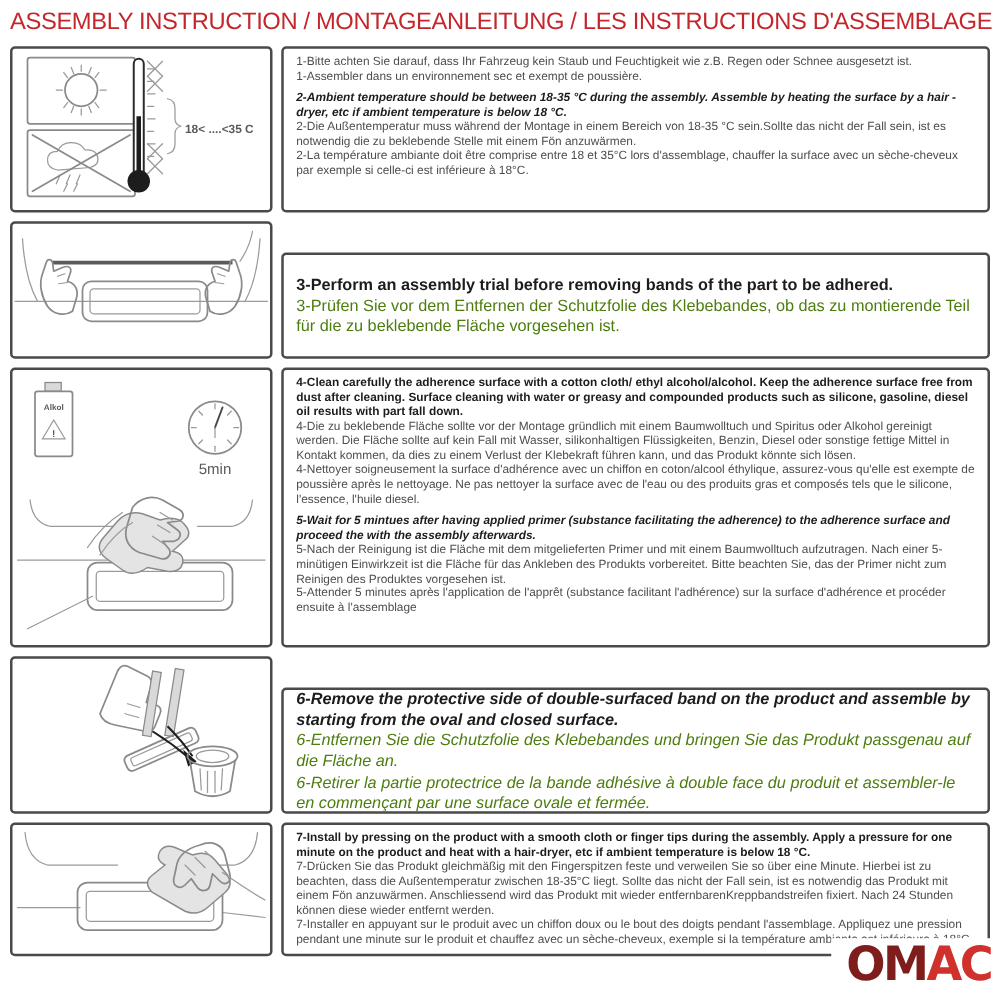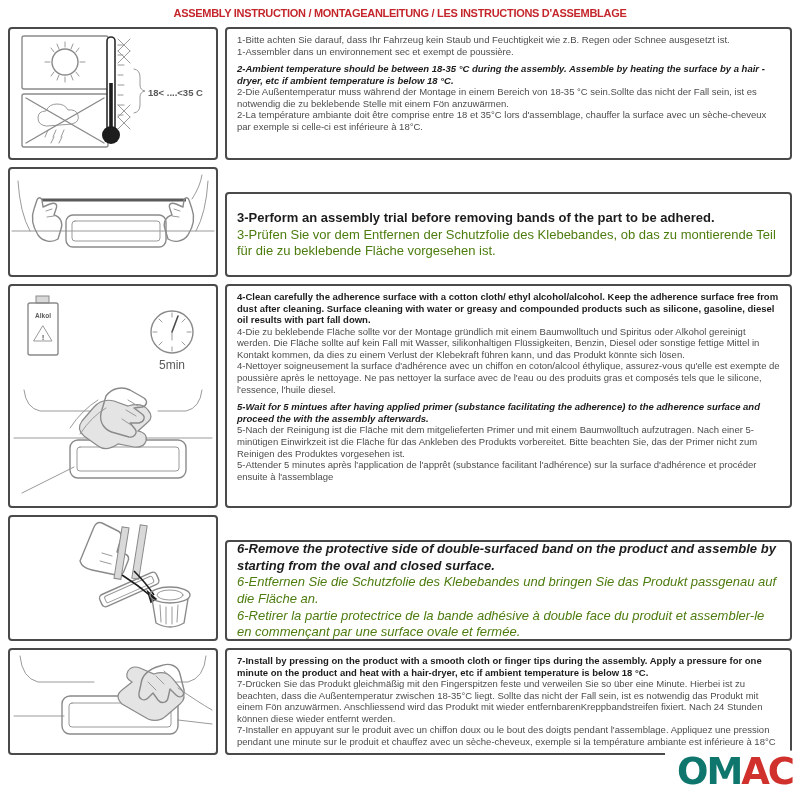--- a/index.html
+++ b/index.html
@@ -1,30 +1,30 @@
 <!DOCTYPE html>
 <html><head>
 <meta charset="utf-8">
 <style>
   html,body{margin:0;padding:0;background:#ffffff;}
   body{width:800px;height:800px;font-family:"Liberation Sans",sans-serif;color:#474747;}
   .page{position:relative;width:800px;height:800px;box-sizing:border-box;padding:4px 8px;overflow:hidden;}
-  .title{text-align:center;font-weight:700;font-size:11px;letter-spacing:-0.3px;color:#c4262c;margin:3px 0 8px 0;white-space:nowrap;}
+  .title{text-align:center;font-weight:400;font-size:19px;letter-spacing:-0.3px;color:#c4262c;margin:3px 0 8px 0;white-space:nowrap;}
   .rows{display:flex;flex-direction:column;gap:7px;}
   .row{display:flex;gap:7px;}
   .cell{border:2px solid #4a4a4a;border-radius:4px;box-sizing:border-box;background:#fff;}
   .illus{flex:0 0 210px;width:210px;display:flex;align-items:center;justify-content:center;overflow:hidden;}
   .text{flex:1;padding:5px 10px 4px 10px;overflow:hidden;}
   .vcenter{display:flex;flex-direction:column;justify-content:center;margin-top:25px;}
   .small p{font-size:9.5px;line-height:1.22;margin:0;color:#4d4d4d;}
   .large p{font-size:13px;line-height:1.28;margin:0;color:#4d7c0f;}
   p.b{font-weight:700;color:#1c1c1c;}
   p.gap{margin-top:6px;font-style:italic;}
   .logo{position:absolute;right:7px;top:751px;background:#fff;padding:2px 0 2px 12px;font-weight:700;font-size:37px;letter-spacing:-2px;line-height:1;font-family:"DejaVu Sans",sans-serif;transform:scaleY(1.02);}
-  .logo .lg-black{color:#0f766e;}
+  .logo .lg-black{color:#7f1d1d;}
   .logo .lg-red{color:#d0312d;}
   svg{display:block;}
   .ln{stroke:#8a8a8a;fill:none;stroke-width:1.4;stroke-linecap:round;stroke-linejoin:round;}
   .lnthin{stroke:#9a9a9a;fill:none;stroke-width:1;stroke-linecap:round;}
   .lndark{stroke:#4a4a4a;fill:none;stroke-width:1.6;stroke-linecap:round;}
   .fillgrey{fill:#d9d9d9;stroke:#8a8a8a;stroke-width:1;}
   .svgtxt{fill:#5a5a5a;font-family:"Liberation Sans",sans-serif;}
 </style>
 </head>
 <body>

